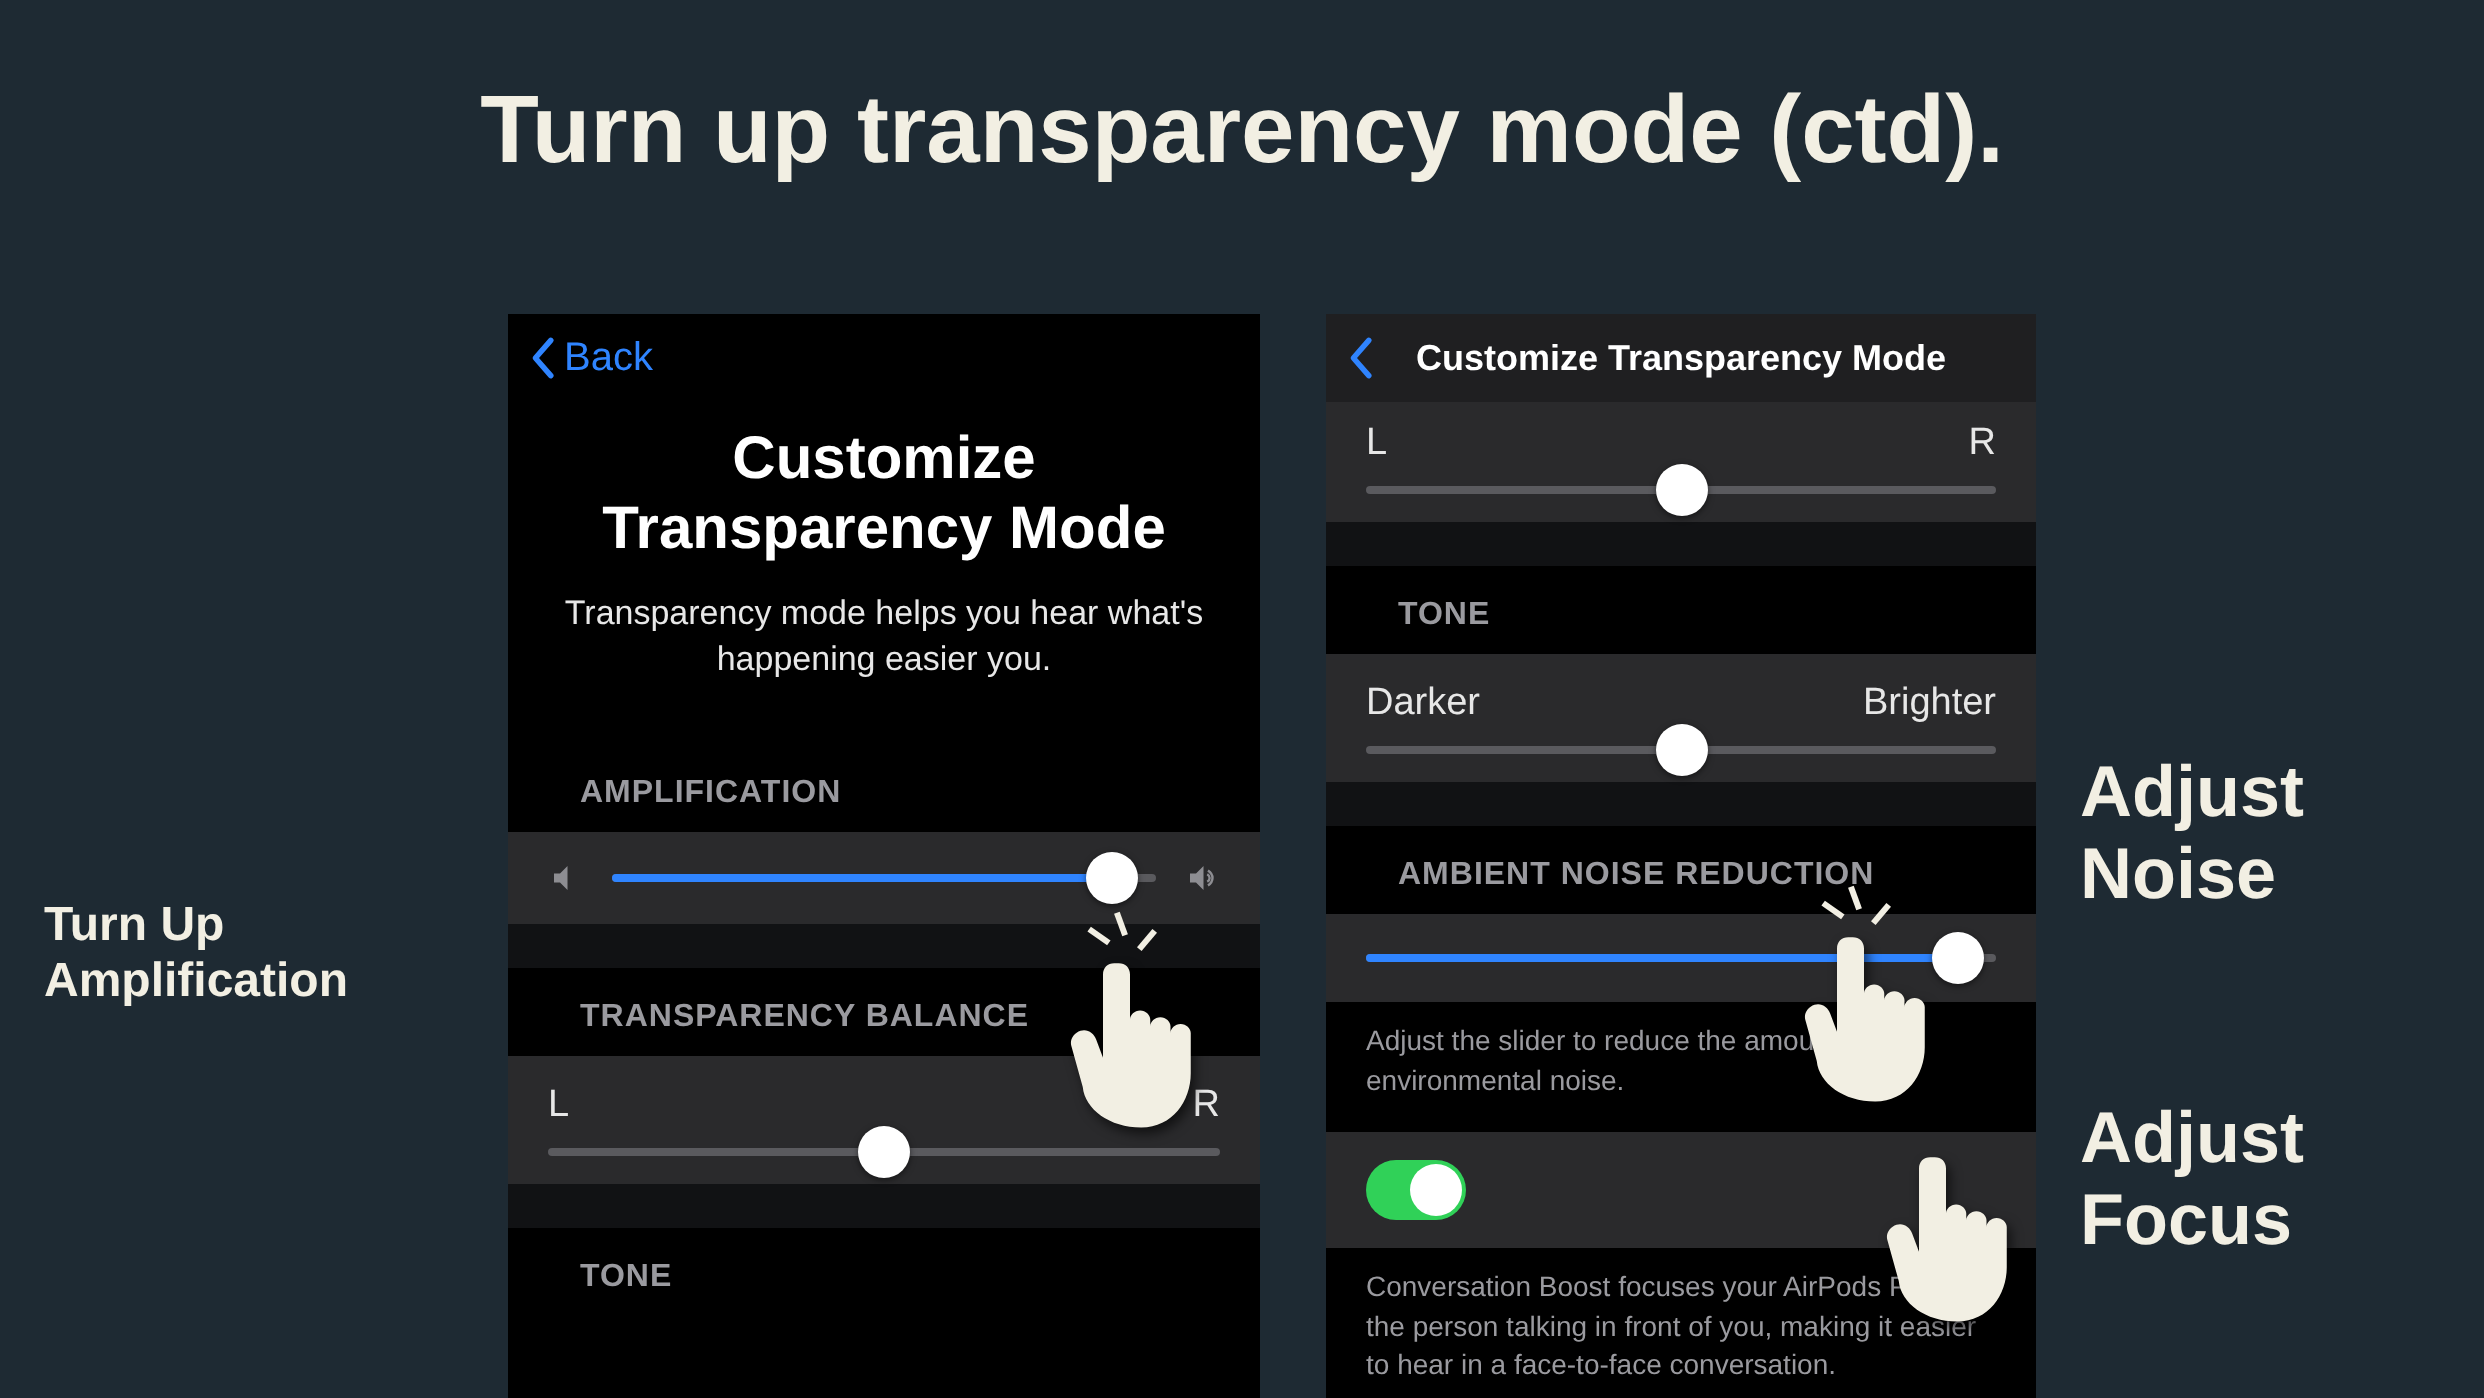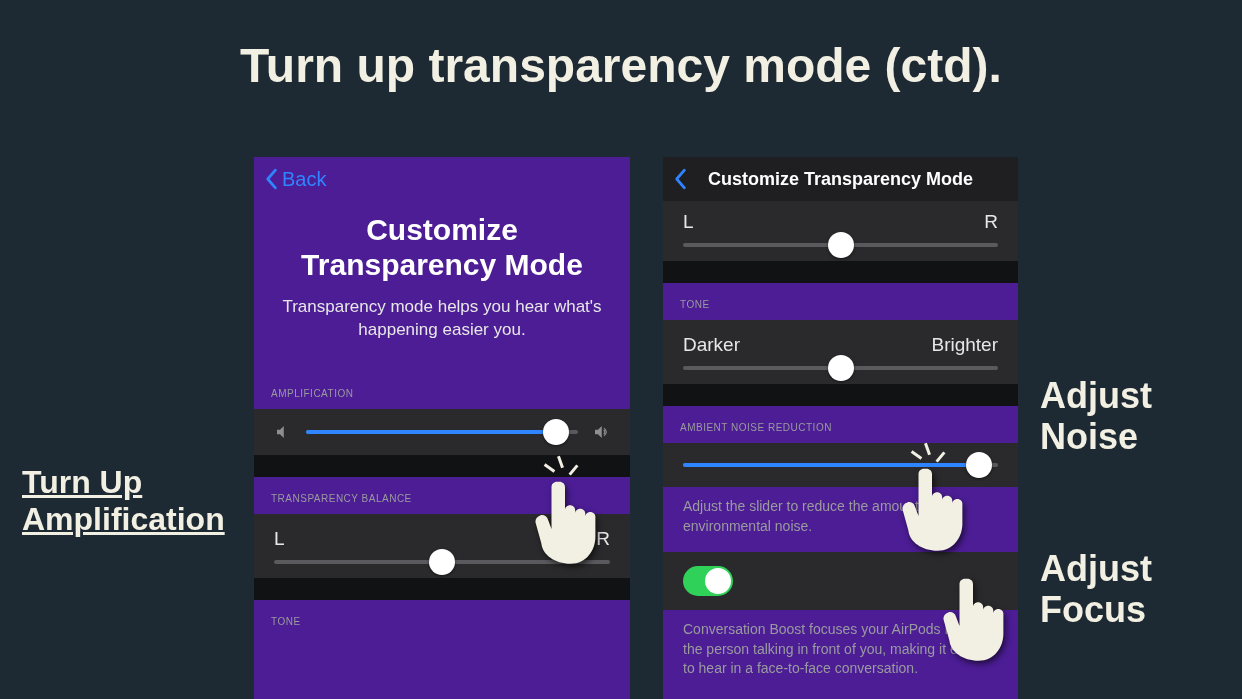--- a/index.html
+++ b/index.html
@@ -20,40 +20,40 @@
     font-size: 48px;
     font-weight: 700;
     color: #f2efe3;
   }
   .annotation {
     position: absolute;
     color: #f2efe3;
     font-weight: 700;
     line-height: 1.15;
   }
-  .ann-left { font-size: 32px; left: 22px; top: 464px; width: 208px; text-decoration: underline; }
+  .ann-left { font-size: 24px; left: 22px; top: 449px; width: 208px; }
   .ann-noise { font-size: 36px; left: 1040px; top: 375px; width: 160px; }
   .ann-focus { font-size: 36px; left: 1040px; top: 548px; width: 160px; }
 
   .phone {
     position: absolute;
-    background: #4c1d95;
+    background: #000000;
     overflow: hidden;
   }
   .phone-left { left: 254px; top: 157px; width: 376px; height: 542px; }
   .phone-right { left: 663px; top: 157px; width: 355px; height: 542px; }
 
   .nav-row { display:flex; align-items:center; height:44px; padding:0 10px; position:relative; }
   .nav-back { display:flex; align-items:center; gap:4px; color:#2f84ff; font-size:20px; }
   .nav-back svg { width:14px; height:22px; }
   .nav-title { position:absolute; left:0; right:0; text-align:center; color:#fff; font-size:18px; font-weight:600; pointer-events:none;}
   .hero { text-align:center; color:#fff; padding:12px 24px 30px; }
   .hero h1 { font-size:30px; font-weight:700; line-height:1.15; margin-bottom:14px;}
   .hero p { font-size:17px; color:#e7e7e7; line-height:1.35;}
-  .section-label { font-size:10px; letter-spacing:0.5px; color:#9a9a9f; padding:16px 17px 10px; text-transform:uppercase;}
+  .section-label { font-size:16px; letter-spacing:0.5px; color:#9a9a9f; padding:16px 36px 10px; text-transform:uppercase;font-weight:bold;}
   .cell { background:#2a2a2c; padding:14px 20px; }
   .gap { height: 22px; background:#111214; }
 
   .slider-row { display:flex; align-items:center; gap:14px; }
   .track { position:relative; flex:1; height:4px; background:#5a5a5e; border-radius:2px; }
   .fill { position:absolute; left:0; top:0; bottom:0; background:#2f84ff; border-radius:2px; }
   .knob { position:absolute; top:50%; width:26px; height:26px; border-radius:50%; background:#fff; transform:translate(-50%,-50%); box-shadow:0 1px 3px rgba(0,0,0,0.5);}
   .vol-icon { color:#8d8d92; width:18px; display:flex; justify-content:center;}
   .vol-icon svg { width:18px; height:18px; }
   .lr-row { display:flex; justify-content:space-between; color:#e7e7e7; font-size:19px; margin-bottom:10px;}

